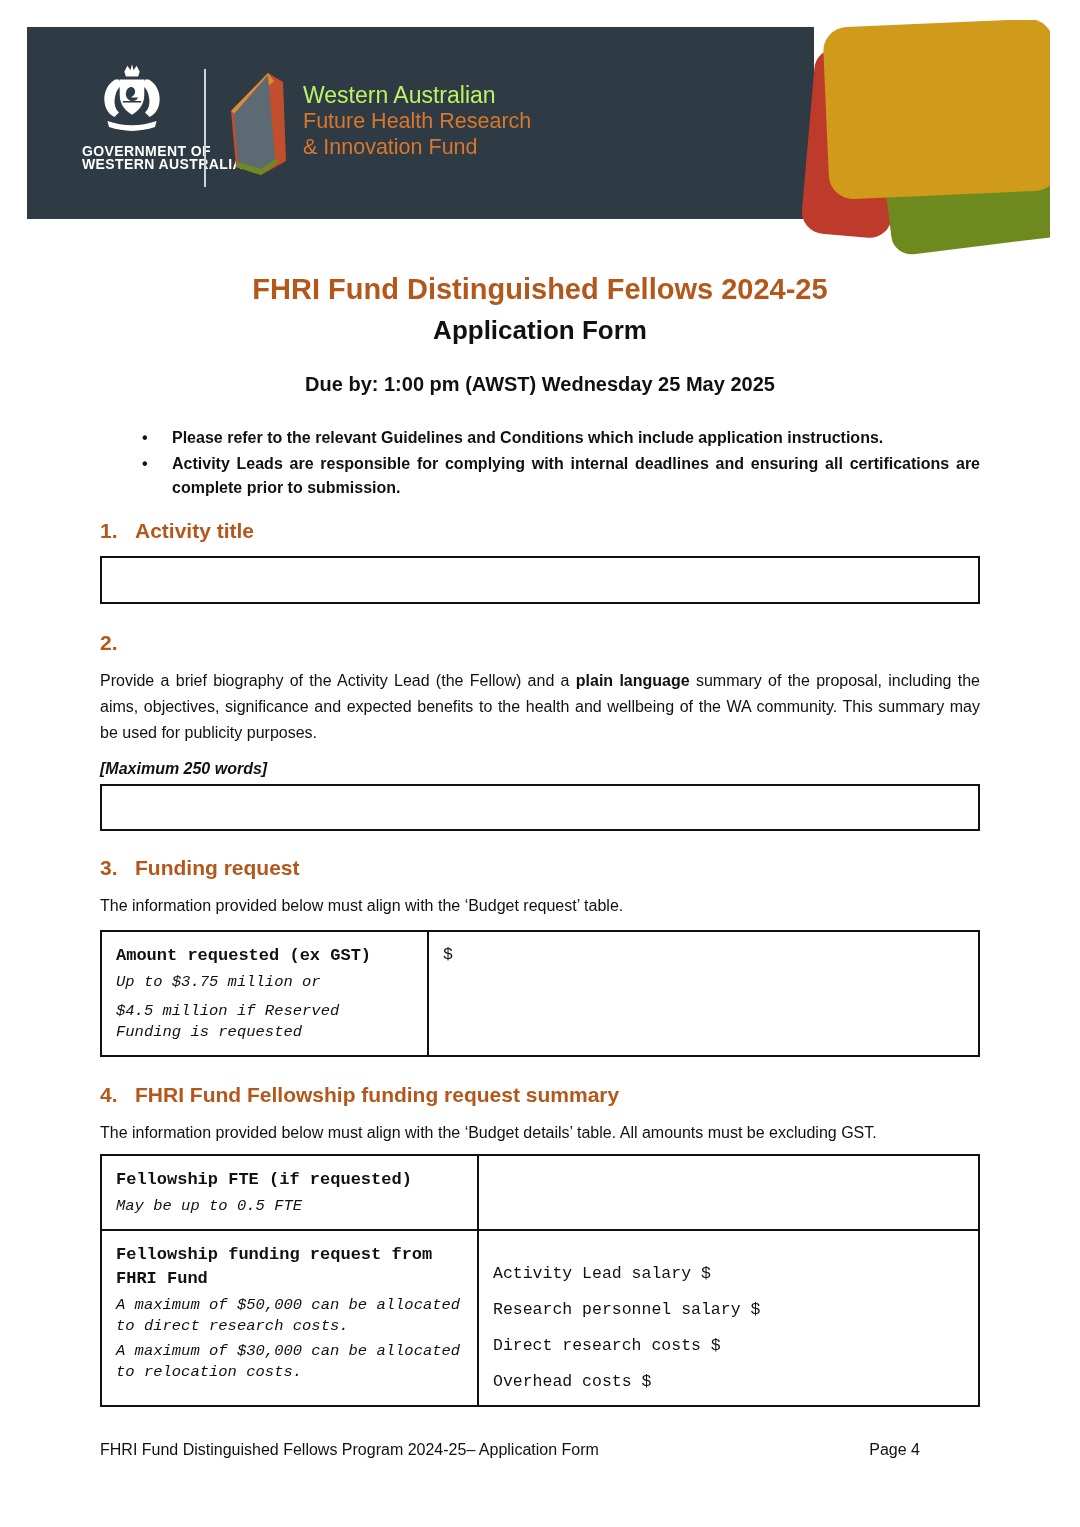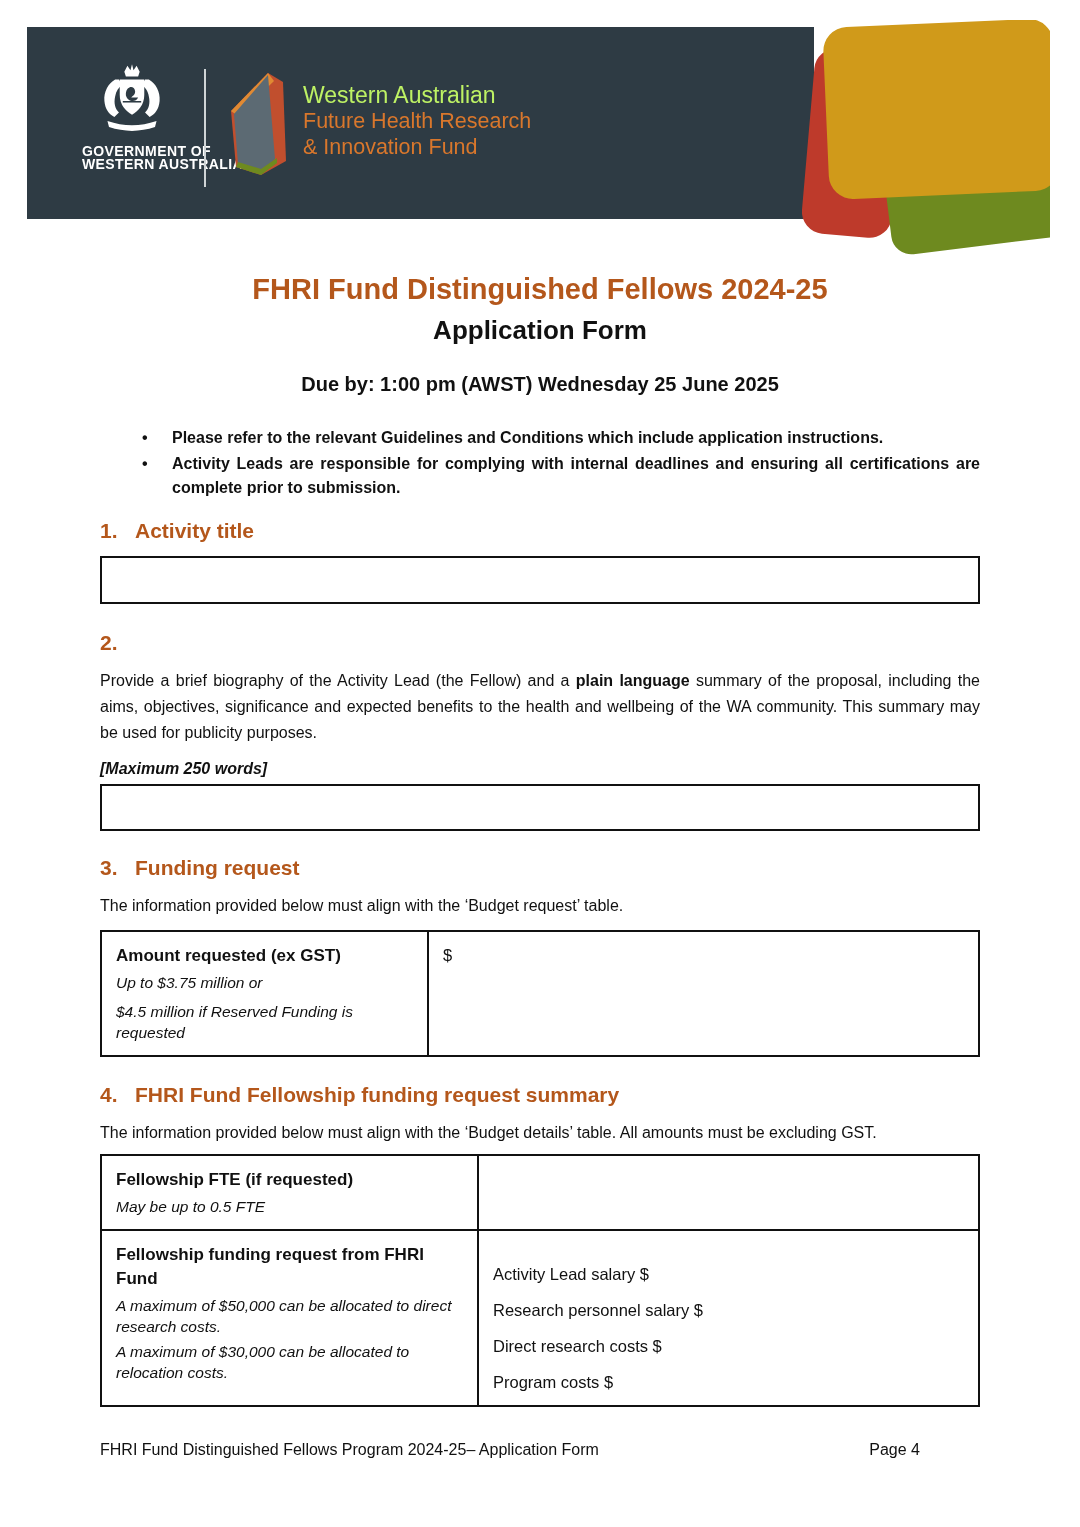--- a/index.html
+++ b/index.html
@@ -36,21 +36,21 @@
   .bullet-marker{width:30px;padding-left:42px;font-weight:bold;font-size:16px;line-height:24px;flex:0 0 auto;}
   .bullet-text{flex:1;font-weight:bold;font-size:16px;line-height:24px;text-align:justify;}
   .h3{display:flex;color:#b4571b;font-size:21px;font-weight:bold;line-height:26px;}
   .h3 .num{width:35px;flex:0 0 auto;}
   .mt1{margin-top:18px;} .mt2{margin-top:26px;} .mt3{margin-top:24px;} .mt4{margin-top:25px;}
   .inputbox{margin-top:12px;height:44px;border:2px solid #111;background:#fff;}
   .inputbox.b2{margin-top:6px;height:43px;}
   .para{margin:12px 0 0;font-size:16px;line-height:26px;text-align:justify;}
   .note-italic{margin:14px 0 0;font-size:16px;font-style:italic;font-weight:bold;line-height:18px;}
   table{border-collapse:collapse;width:880px;}
-  td{border:2px solid #111;vertical-align:top;padding:12px 14px;font-size:16px;}
+  td{border:2px solid #111;vertical-align:top;padding:12px 14px;font-size:16px;font-family:Liberation Mono, monospace;}
   .t1{margin-top:11px;}
   .t1 .c1{width:297px;}
   .t2{margin-top:8px;}
   .t2 .c1{width:347px;}
   .cell-label{font-weight:bold;font-size:17px;line-height:24px;}
   .cell-note{font-style:italic;font-size:15.5px;line-height:21px;margin-top:4px;}
   .money-cell{vertical-align:top;}
   .money-line{margin:0 0 14px 0;font-size:16.5px;line-height:22px;}
   .t2 .money-cell{vertical-align:middle;padding-top:32px;}
   .row1{height:75px;} .row2{height:169px;}
@@ -105,21 +105,21 @@
   <div class="deco">
     <div class="card card-red"></div>
     <div class="card card-green"></div>
     <div class="card card-yellow"></div>
   </div>
 
   <div class="content">
 
     <div class="title">FHRI Fund Distinguished Fellows 2024-25</div>
     <div class="subtitle">Application Form</div>
-    <div class="due">Due by: 1:00 pm (AWST) Wednesday 25 June 2025</div>
+    <div class="due">Due by: 1:00 pm (AWST) Wednesday 25 May 2025</div>
 
     <div class="bullets">
       <div class="bullet-row">
         <span class="bullet-marker">•</span>
         <div class="bullet-text">Please refer to the relevant Guidelines and Conditions which include application instructions.</div>
       </div>
       <div class="bullet-row">
         <span class="bullet-marker">•</span>
         <div class="bullet-text">Activity Leads are responsible for complying with internal deadlines and ensuring all certifications are complete prior to submission.</div>
       </div>
@@ -175,21 +175,21 @@
       <tr class="row2">
         <td class="c1">
           <div class="cell-label">Fellowship funding request from FHRI Fund</div>
           <div class="cell-note">A maximum of $50,000 can be allocated to direct research costs.</div>
           <div class="cell-note">A maximum of $30,000 can be allocated to relocation costs.</div>
         </td>
         <td class="money-cell">
           <div class="money-line">Activity Lead salary $</div>
           <div class="money-line">Research personnel salary $</div>
           <div class="money-line">Direct research costs $</div>
-          <div class="money-line" style="margin-bottom:0;">Program costs $</div>
+          <div class="money-line" style="margin-bottom:0;">Overhead costs $</div>
         </td>
       </tr>
     </tbody>
       </table>
   </div>
 
   <div class="footer">
     <span>FHRI Fund Distinguished Fellows Program 2024-25– Application Form</span>
     <span class="pageno">Page 4</span>
   </div>

